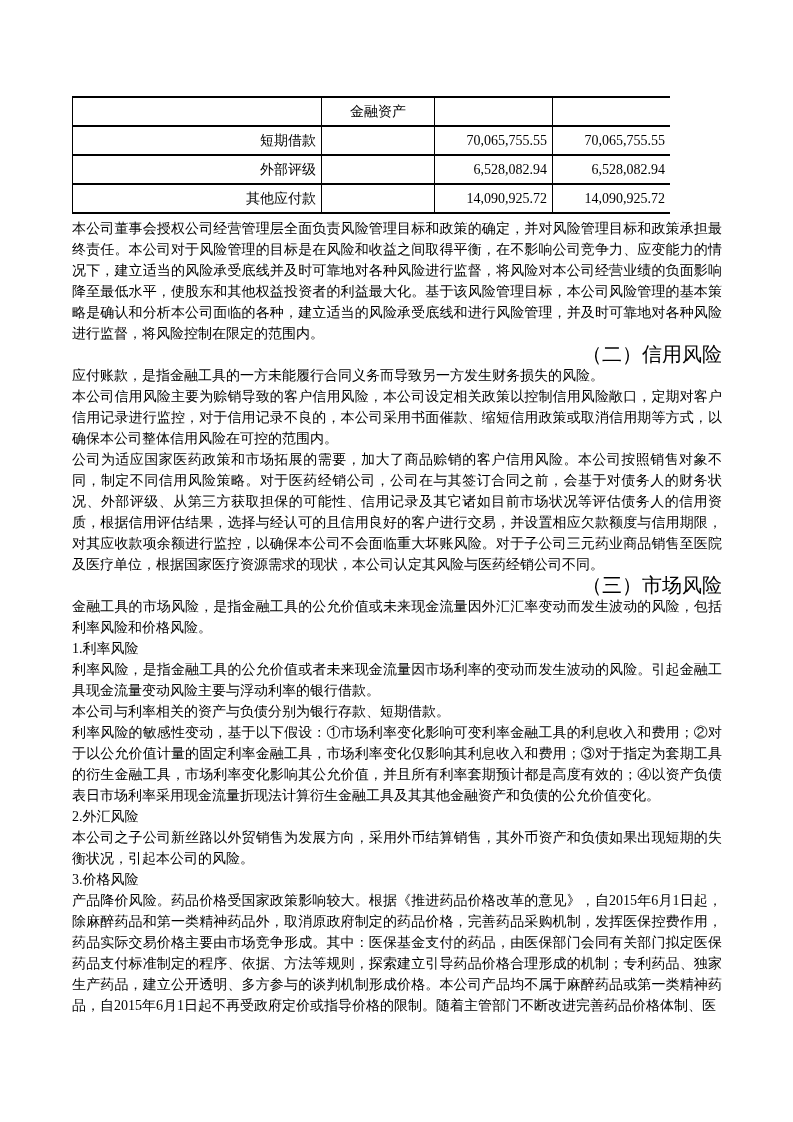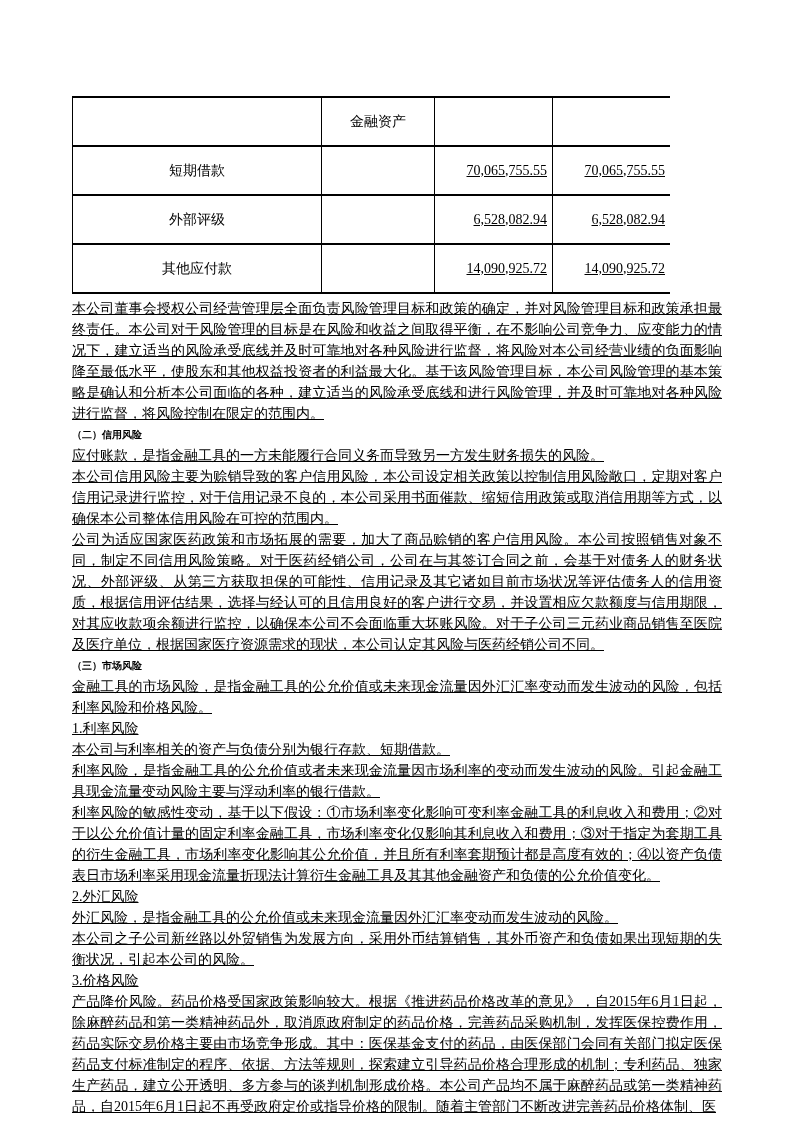--- a/index.html
+++ b/index.html
@@ -24,45 +24,44 @@
     width: 593px;
     font-size: 14px;
     margin: 0 0 4px 0;
   }
   table.fin-table td {
     border-top: 2px solid #000;
     border-bottom: 2px solid #000;
     border-left: 1px solid #000;
     border-right: 1px solid #000;
     height: 21px;
-    padding: 13px 5px;
+    padding: 3px 5px;
     vertical-align: middle;
     overflow: hidden;
     white-space: nowrap;
   }
   table.fin-table td:last-child { border-right: none; }
-  td.col-label { width: 238px; text-align: center; }
+  td.col-label { width: 238px; text-align: right; }
   td.col-fa    { width: 102px; text-align: center; }
   td.col-num1  { width: 107px; }
   td.col-num2  { width: 107px; }
-  td.num { text-align: right; text-decoration: underline; }
+  td.num { text-align: right; }
   .para, .subhead {
     margin: 0;
     font-size: 14px;
     line-height: 21px;
     text-align: justify;
     word-break: break-all;
-    text-decoration: underline;
   }
   .heading {
     margin: 0;
-    font-size: 10px;
+    font-size: 20px;
     line-height: 21px;
-    font-weight: bold;
-    text-align: left;
+    font-weight: normal;
+    text-align: right;
   }
 </style>
 </head>
 <body>
 
 <div class="page">
   <div class="doc">
 
     <table class="fin-table">
       <tbody>
@@ -94,23 +93,22 @@
     </table>
 
     <p class="para">本公司董事会授权公司经营管理层全面负责风险管理目标和政策的确定，并对风险管理目标和政策承担最终责任。本公司对于风险管理的目标是在风险和收益之间取得平衡，在不影响公司竞争力、应变能力的情况下，建立适当的风险承受底线并及时可靠地对各种风险进行监督，将风险对本公司经营业绩的负面影响降至最低水平，使股东和其他权益投资者的利益最大化。基于该风险管理目标，本公司风险管理的基本策略是确认和分析本公司面临的各种，建立适当的风险承受底线和进行风险管理，并及时可靠地对各种风险进行监督，将风险控制在限定的范围内。</p>
     <h3 class="heading">（二）信用风险</h3>
     <p class="para">应付账款，是指金融工具的一方未能履行合同义务而导致另一方发生财务损失的风险。</p>
     <p class="para">本公司信用风险主要为赊销导致的客户信用风险，本公司设定相关政策以控制信用风险敞口，定期对客户信用记录进行监控，对于信用记录不良的，本公司采用书面催款、缩短信用政策或取消信用期等方式，以确保本公司整体信用风险在可控的范围内。</p>
     <p class="para">公司为适应国家医药政策和市场拓展的需要，加大了商品赊销的客户信用风险。本公司按照销售对象不同，制定不同信用风险策略。对于医药经销公司，公司在与其签订合同之前，会基于对债务人的财务状况、外部评级、从第三方获取担保的可能性、信用记录及其它诸如目前市场状况等评估债务人的信用资质，根据信用评估结果，选择与经认可的且信用良好的客户进行交易，并设置相应欠款额度与信用期限，对其应收款项余额进行监控，以确保本公司不会面临重大坏账风险。对于子公司三元药业商品销售至医院及医疗单位，根据国家医疗资源需求的现状，本公司认定其风险与医药经销公司不同。</p>
     <h3 class="heading">（三）市场风险</h3>
     <p class="para">金融工具的市场风险，是指金融工具的公允价值或未来现金流量因外汇汇率变动而发生波动的风险，包括利率风险和价格风险。</p>
     <p class="subhead">1.利率风险</p>
+    <p class="para">利率风险，是指金融工具的公允价值或者未来现金流量因市场利率的变动而发生波动的风险。引起金融工具现金流量变动风险主要与浮动利率的银行借款。</p>
     <p class="para">本公司与利率相关的资产与负债分别为银行存款、短期借款。</p>
-    <p class="para">利率风险，是指金融工具的公允价值或者未来现金流量因市场利率的变动而发生波动的风险。引起金融工具现金流量变动风险主要与浮动利率的银行借款。</p>
     <p class="para">利率风险的敏感性变动，基于以下假设：①市场利率变化影响可变利率金融工具的利息收入和费用；②对于以公允价值计量的固定利率金融工具，市场利率变化仅影响其利息收入和费用；③对于指定为套期工具的衍生金融工具，市场利率变化影响其公允价值，并且所有利率套期预计都是高度有效的；④以资产负债表日市场利率采用现金流量折现法计算衍生金融工具及其其他金融资产和负债的公允价值变化。</p>
     <p class="subhead">2.外汇风险</p>
-    <p class="para">外汇风险，是指金融工具的公允价值或未来现金流量因外汇汇率变动而发生波动的风险。</p>
     <p class="para">本公司之子公司新丝路以外贸销售为发展方向，采用外币结算销售，其外币资产和负债如果出现短期的失衡状况，引起本公司的风险。</p>
     <p class="subhead">3.价格风险</p>
     <p class="para">产品降价风险。药品价格受国家政策影响较大。根据《推进药品价格改革的意见》，自2015年6月1日起，除麻醉药品和第一类精神药品外，取消原政府制定的药品价格，完善药品采购机制，发挥医保控费作用，药品实际交易价格主要由市场竞争形成。其中：医保基金支付的药品，由医保部门会同有关部门拟定医保药品支付标准制定的程序、依据、方法等规则，探索建立引导药品价格合理形成的机制；专利药品、独家生产药品，建立公开透明、多方参与的谈判机制形成价格。本公司产品均不属于麻醉药品或第一类精神药品，自2015年6月1日起不再受政府定价或指导价格的限制。随着主管部门不断改进完善药品价格体制、医</p>
 
   </div>
 </div>
 
 </body></html>

